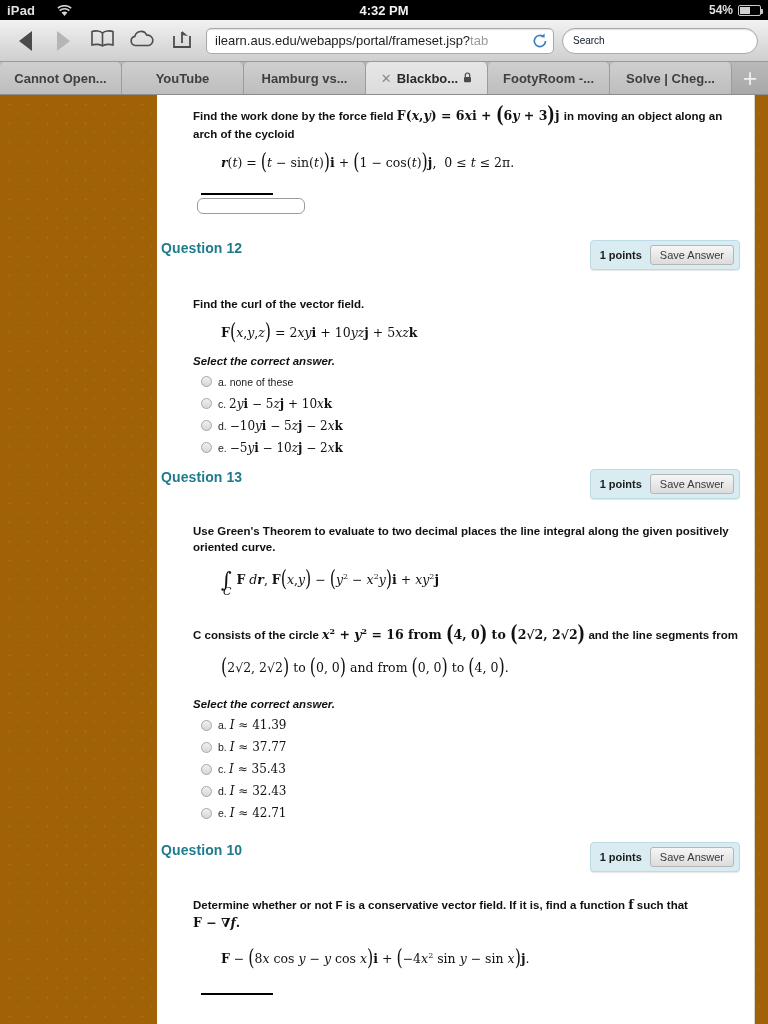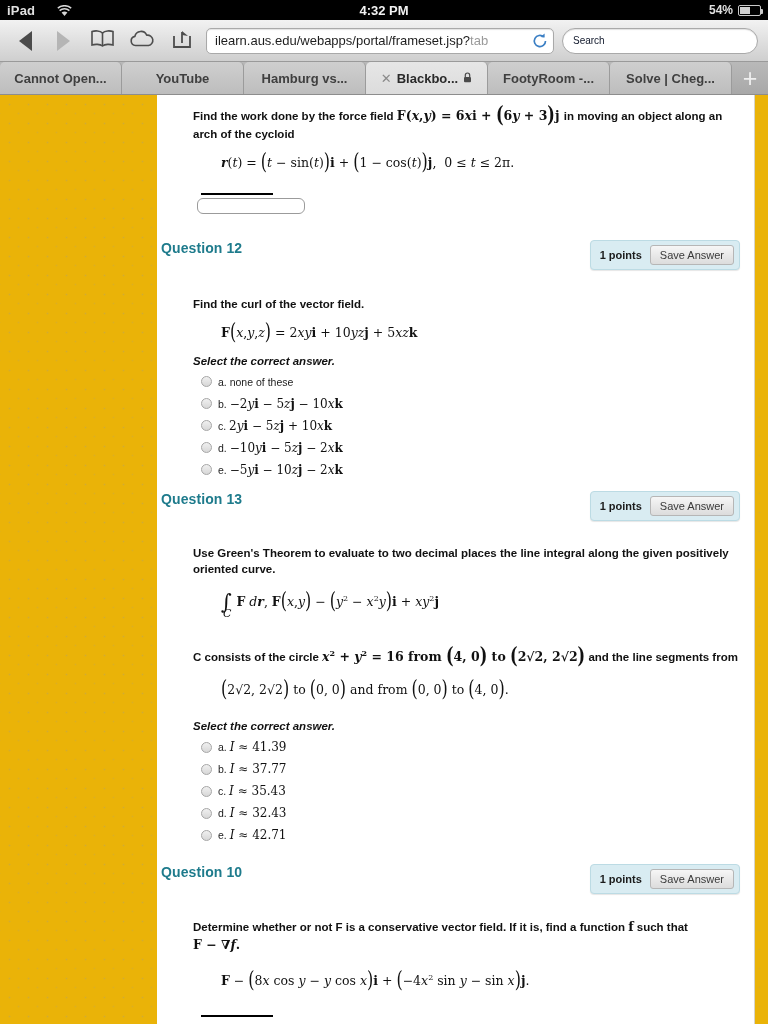--- a/index.html
+++ b/index.html
@@ -104,21 +104,21 @@
   .tab-add {
     width: 36px; height: 32px; flex: none;
     background: linear-gradient(to bottom,#b9b9b9,#a8a8a8);
     display:flex; align-items:center; justify-content:center;
     color: #efefef; font-size: 25px; font-weight: 300; line-height:1;
   }
 
   
   .viewport {
     width: 768px; height: 929px;
-    background: #eab308;
+    background: #a16207;
     position: relative;
     overflow: hidden;
   }
   .pattern {
     position:absolute; inset:0;
     background-image:
       radial-gradient(circle, rgba(160,155,135,.28) 0.9px, transparent 1.1px),
       radial-gradient(circle, rgba(160,155,135,.18) 0.9px, transparent 1.1px);
     background-size: 19px 19px, 19px 19px;
     background-position: 0 0, 9px 9px;
@@ -340,26 +340,20 @@
       </div>
 
       <div class="sub">Select the correct answer.</div>
       <div class="answers">
         <div class="arow">
           <span class="radio"></span>
           <span class="alab"><span>a.</span> none of these</span>
         </div>
         <div class="arow">
           <span class="radio"></span>
-          <span class="alab"><span>b.</span>
-            <span class="m">−2<span class="it">y</span><span class="vf">i</span> − 5<span class="it">z</span><span class="vf">j</span> − 10<span class="it">x</span><span class="vf">k</span></span>
-          </span>
-        </div>
-        <div class="arow">
-          <span class="radio"></span>
           <span class="alab"><span>c.</span>
             <span class="m">2<span class="it">y</span><span class="vf">i</span> − 5<span class="it">z</span><span class="vf">j</span> + 10<span class="it">x</span><span class="vf">k</span></span>
           </span>
         </div>
         <div class="arow">
           <span class="radio"></span>
           <span class="alab"><span>d.</span>
             <span class="m">−10<span class="it">y</span><span class="vf">i</span> − 5<span class="it">z</span><span class="vf">j</span> − 2<span class="it">x</span><span class="vf">k</span></span>
           </span>
         </div>

